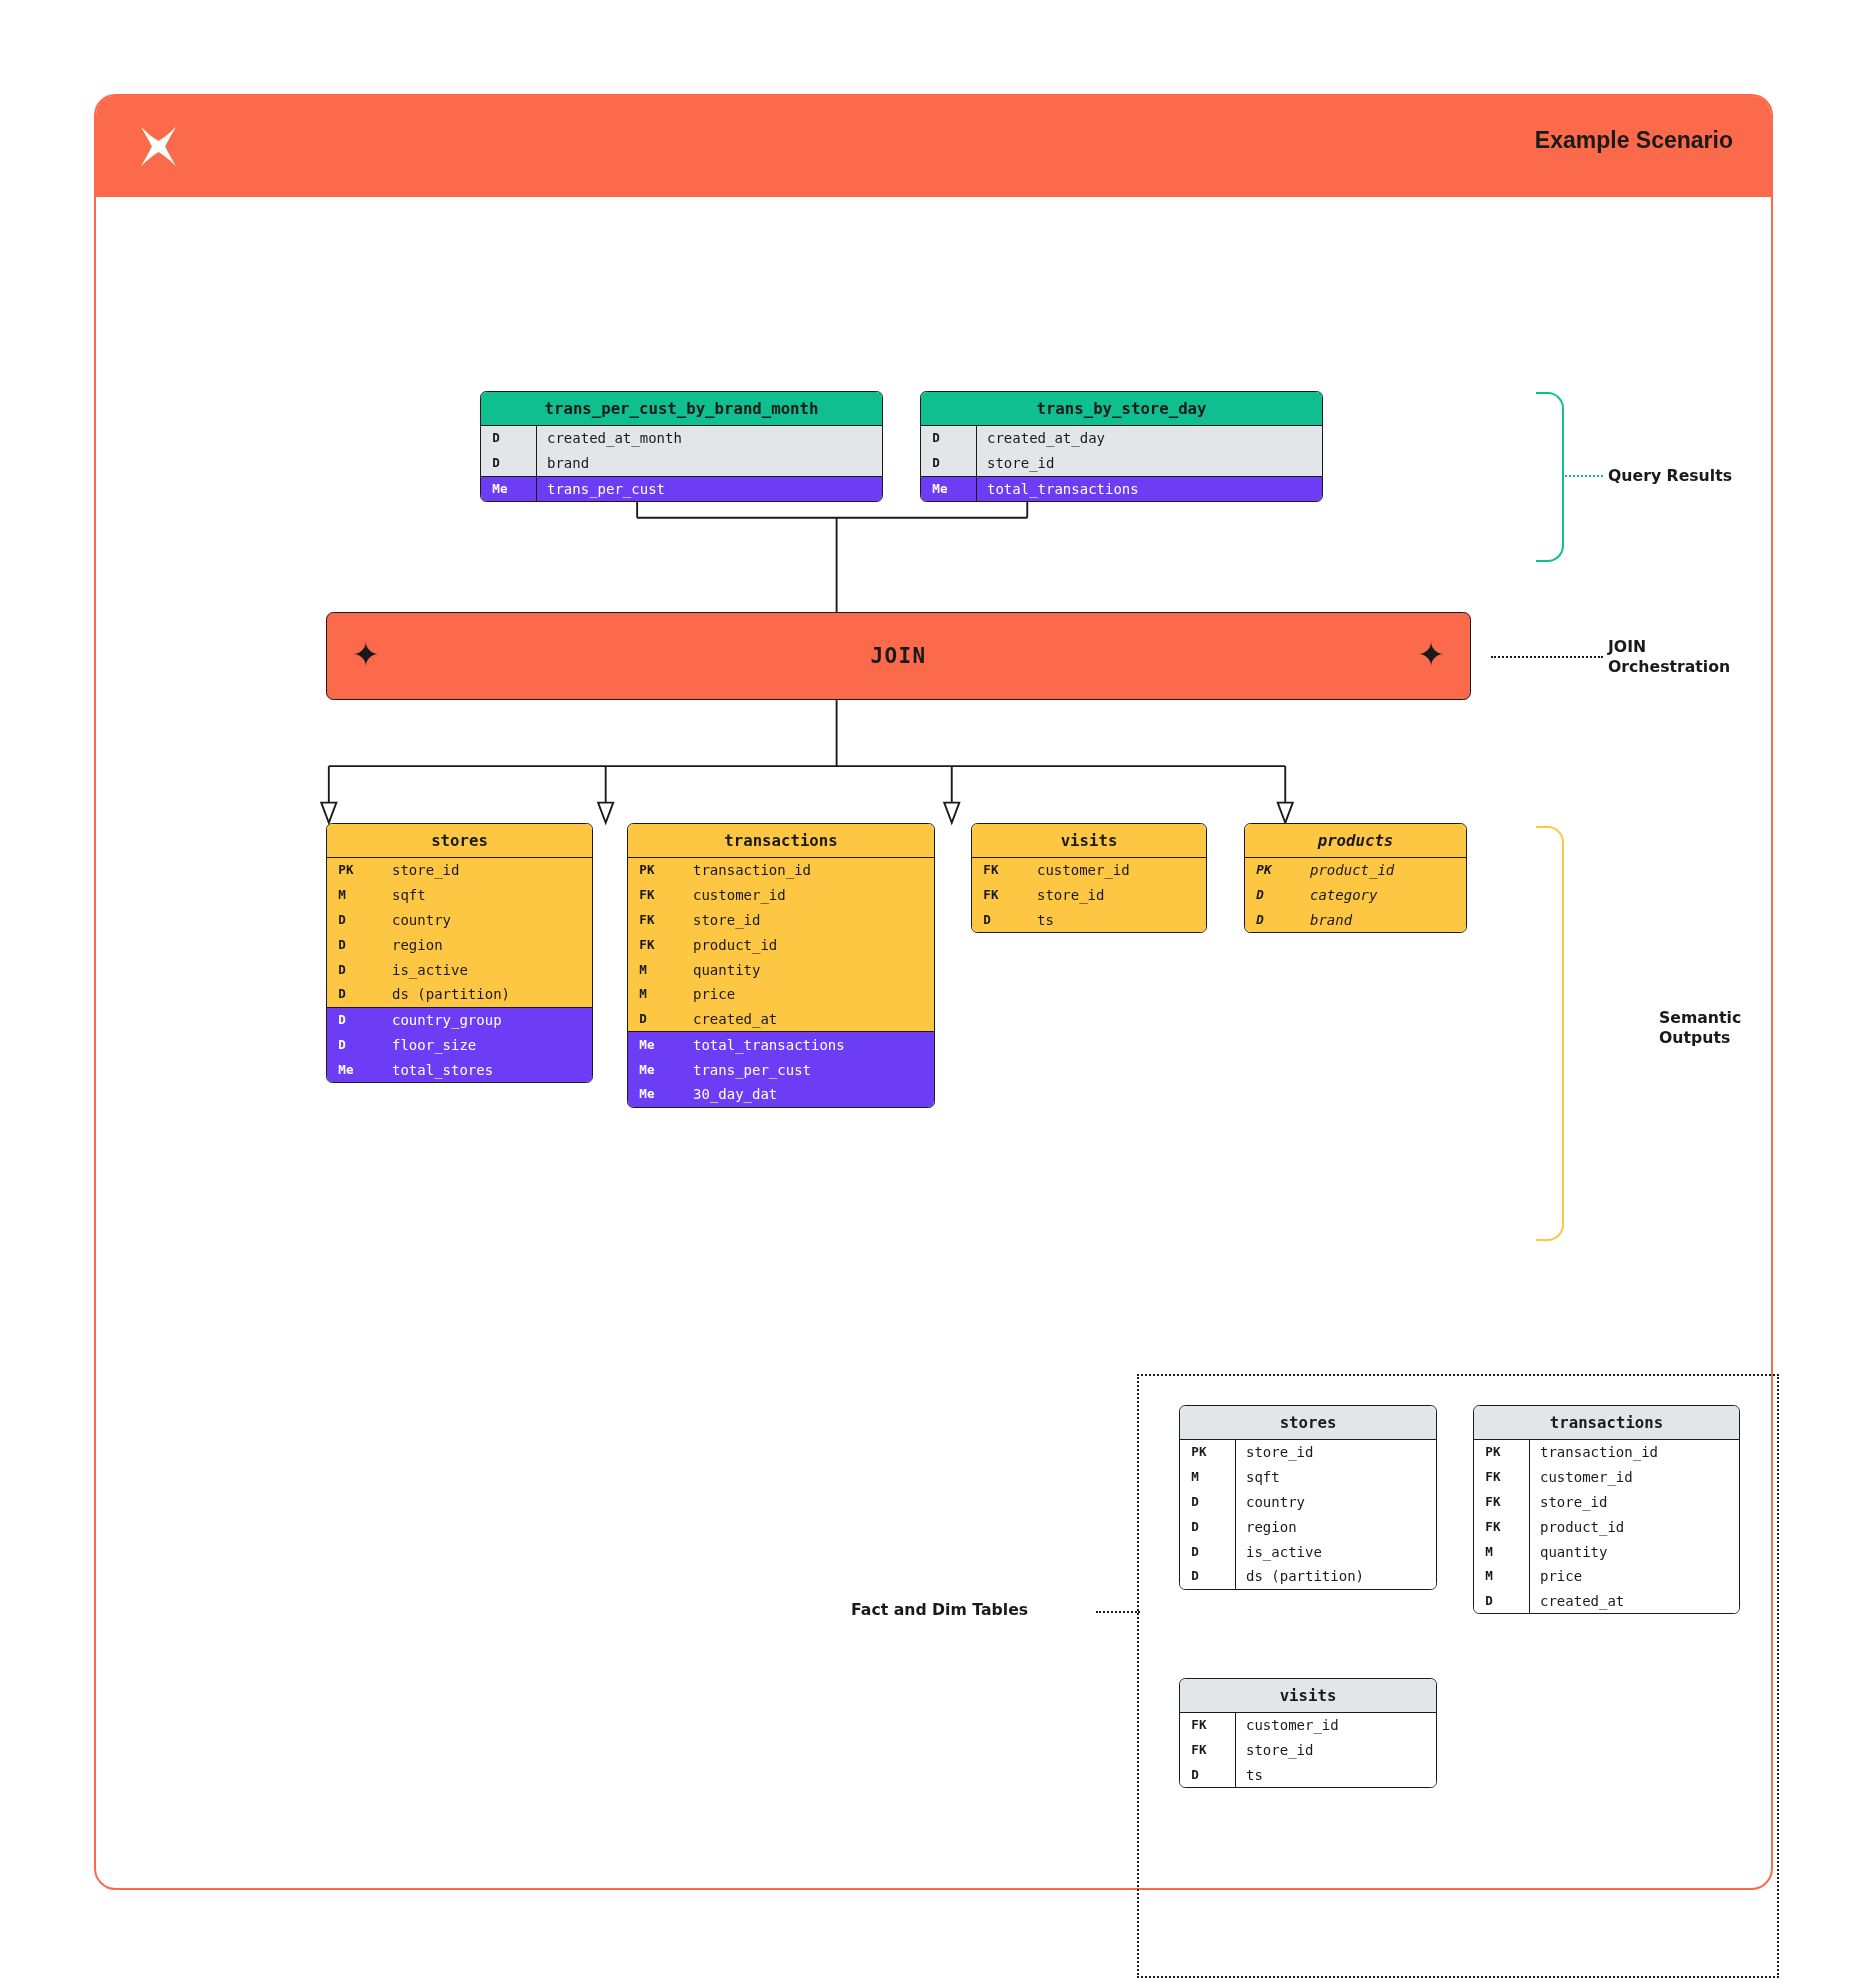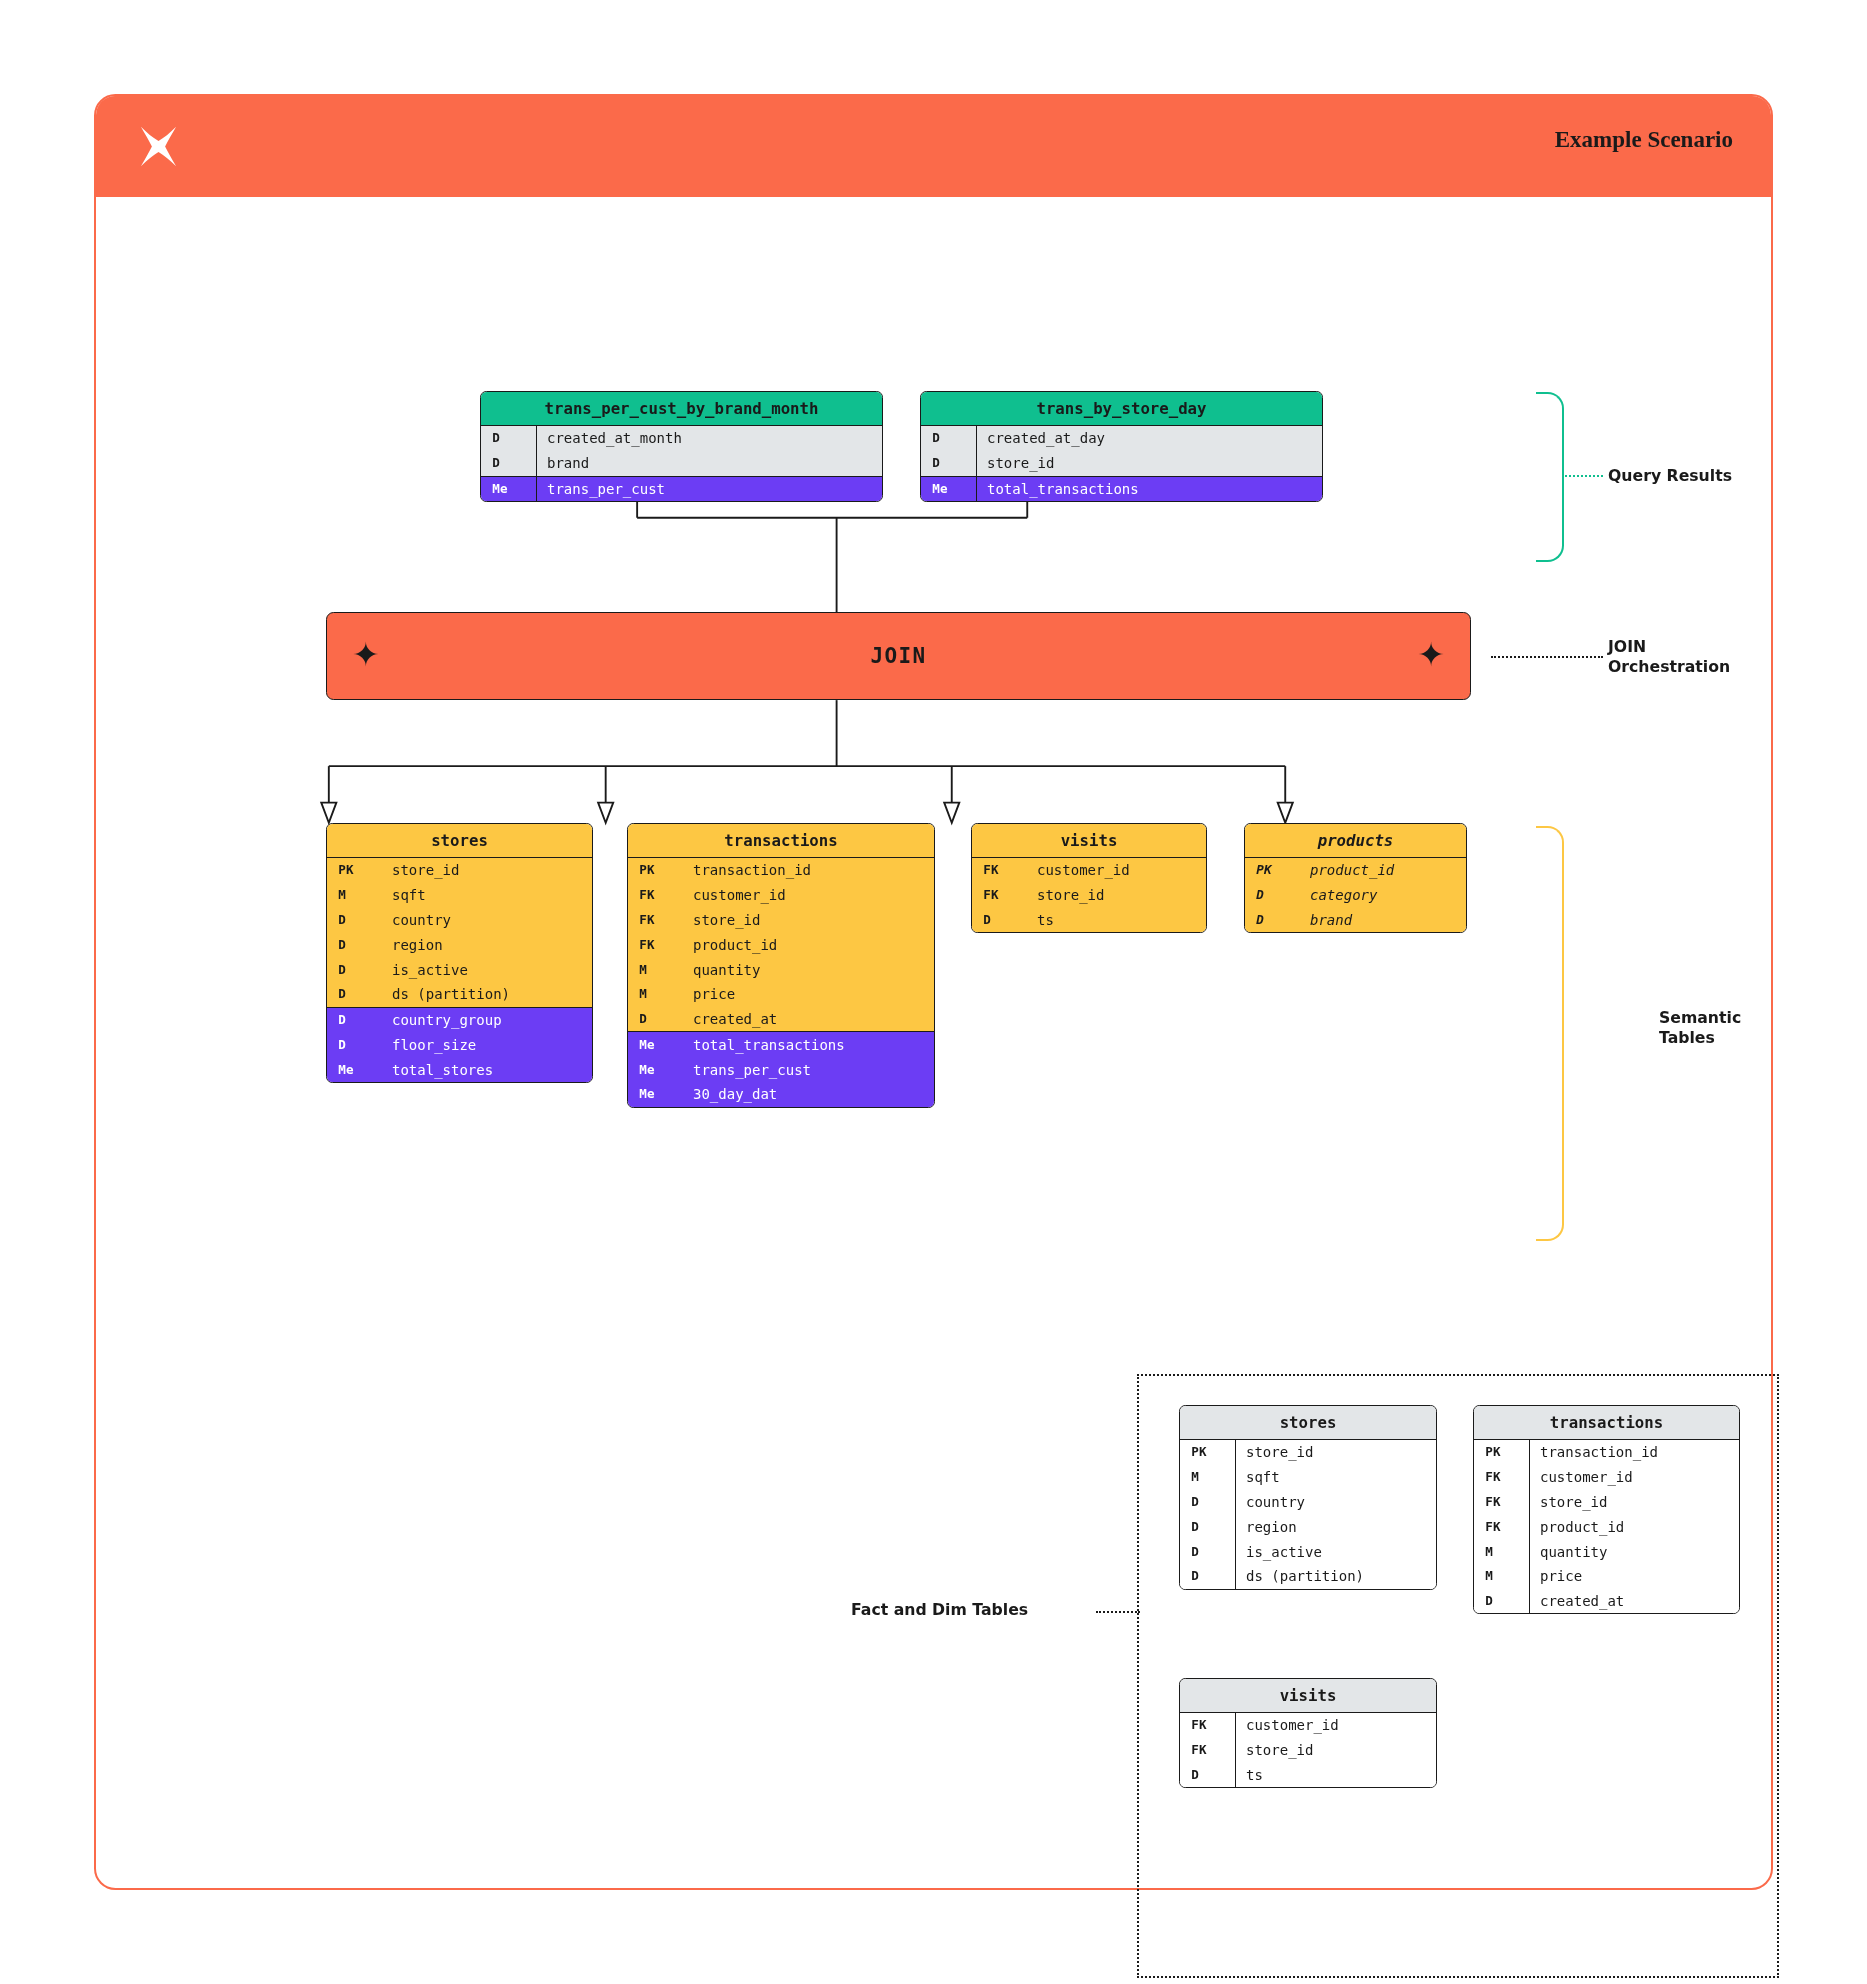--- a/index.html
+++ b/index.html
@@ -42,21 +42,21 @@
     width: 55px;
     height: 55px;
   }
   .title-text {
     position: absolute;
     right: 38px;
     top: 31px;
     font-size: 23px;
     font-weight: bold;
     color: #1a1a1a;
-    font-family: Liberation Serif, serif;
+    font-family: Liberation Sans, sans-serif;
   }
   .canvas {
     position: absolute;
     left: 0;
     top: 101px;
     width: 100%;
     height: 1693px;
   }
 
   
@@ -403,21 +403,21 @@
         <div class="row bg-yellow">
             <div class="tag">D</div>
             <div class="name">brand</div>
           </div>
       </div>
     </div>
 
     <div class="bracket yellow" style="left:1440px; top:629px; width:28px; height:415px;"></div>
     <div class="anno" style="left:1563px; top:811px;">
       <div>Semantic</div>
-      <div>Tables</div>
+      <div>Outputs</div>
     </div>
 
     <div class="dashed-box" style="left:1041px; top:1177px; width:642px; height:604px;"></div>
 
     <div class="anno" style="left:755px; top:1403px;">Fact and Dim Tables</div>
     <div class="dotted-line" style="left:1000px; top:1414px; width:44px;"></div>
 
     <div class="card" style="left:1083px; top:1208px; width:258px;">
       <div class="card-header hdr-gray">stores</div>
       <div class="rows">

